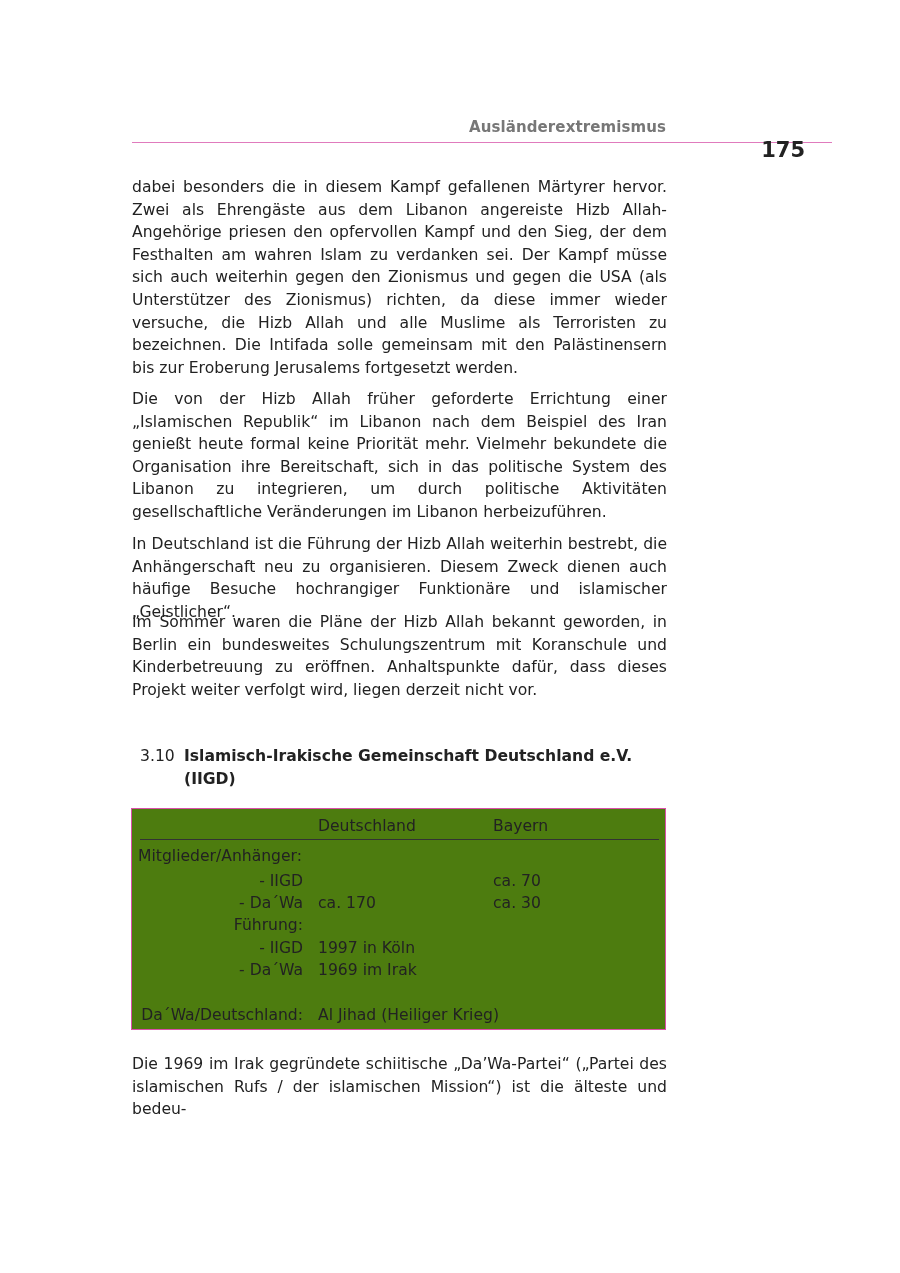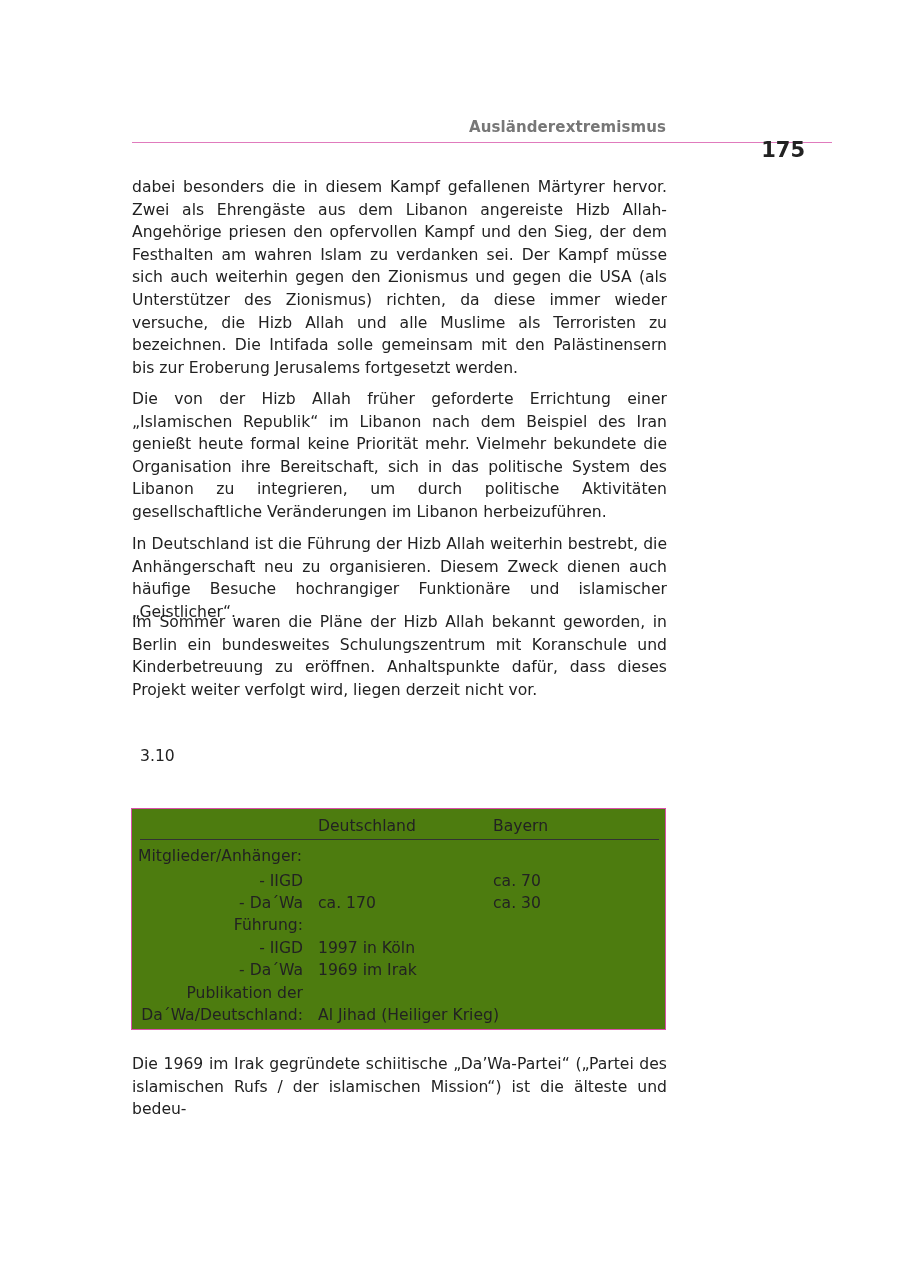--- a/index.html
+++ b/index.html
@@ -40,20 +40,21 @@
 </div>
 
 <p class="body-text p p1">dabei besonders die in diesem Kampf gefallenen Märtyrer hervor. Zwei als Ehrengäste aus dem Libanon angereiste Hizb Allah-Angehörige priesen den opfervollen Kampf und den Sieg, der dem Festhalten am wahren Islam zu verdanken sei. Der Kampf müsse sich auch weiterhin gegen den Zionismus und gegen die USA (als Unterstützer des Zionismus) richten, da diese immer wieder versuche, die Hizb Allah und alle Muslime als Terroristen zu bezeichnen. Die Intifada solle gemeinsam mit den Palästinensern bis zur Eroberung Jerusalems fortgesetzt werden.</p>
 <p class="body-text p p2">Die von der Hizb Allah früher geforderte Errichtung einer „Islamischen Republik“ im Libanon nach dem Beispiel des Iran genießt heute formal keine Priorität mehr. Vielmehr bekundete die Organisation ihre Bereitschaft, sich in das politische System des Libanon zu integrieren, um durch politische Aktivitäten gesellschaftliche Veränderungen im Libanon herbeizuführen.</p>
 <p class="body-text p p3">In Deutschland ist die Führung der Hizb Allah weiterhin bestrebt, die Anhängerschaft neu zu organisieren. Diesem Zweck dienen auch häufige Besuche hochrangiger Funktionäre und islamischer „Geistlicher“.</p>
 <p class="body-text p p4">Im Sommer waren die Pläne der Hizb Allah bekannt geworden, in Berlin ein bundesweites Schulungszentrum mit Koranschule und Kinderbetreuung zu eröffnen. Anhaltspunkte dafür, dass dieses Projekt weiter verfolgt wird, liegen derzeit nicht vor.</p>
 
 <div class="section">
   <span class="section-num">3.10</span>
   <div class="section-title">
+    <div>Islamisch-Irakische Gemeinschaft Deutschland e.V. (IIGD)</div>
   </div>
 </div>
 
 <div class="facts-box">
   <div class="facts-header">
     <span class="col-h col-de">Deutschland</span>
     <span class="col-h col-by">Bayern</span>
   </div>
 
   <div class="frow" style="top:36px;">
@@ -73,22 +74,19 @@
     <span class="flabel">Führung:</span>
   </div>
   <div class="frow" style="top:128px;">
     <span class="flabel">- IIGD</span>
     <span class="fde">1997 in Köln</span>
   </div>
   <div class="frow" style="top:150px;">
     <span class="flabel">- Da´Wa</span>
     <span class="fde">1969 im Irak</span>
   </div>
-  <div class="frow" style="top:173px;">
-    <span class="flabel">Publikation der</span>
-  </div>
   <div class="frow" style="top:195px;">
     <span class="flabel">Da´Wa/Deutschland:</span>
     <span class="fde">Al Jihad (Heiliger Krieg)</span>
   </div>
 </div>
 
 <p class="body-text p p5">Die 1969 im Irak gegründete schiitische „Da’Wa-Partei“ („Partei des islamischen Rufs / der islamischen Mission“) ist die älteste und bedeu-</p>
 
 </body></html>

